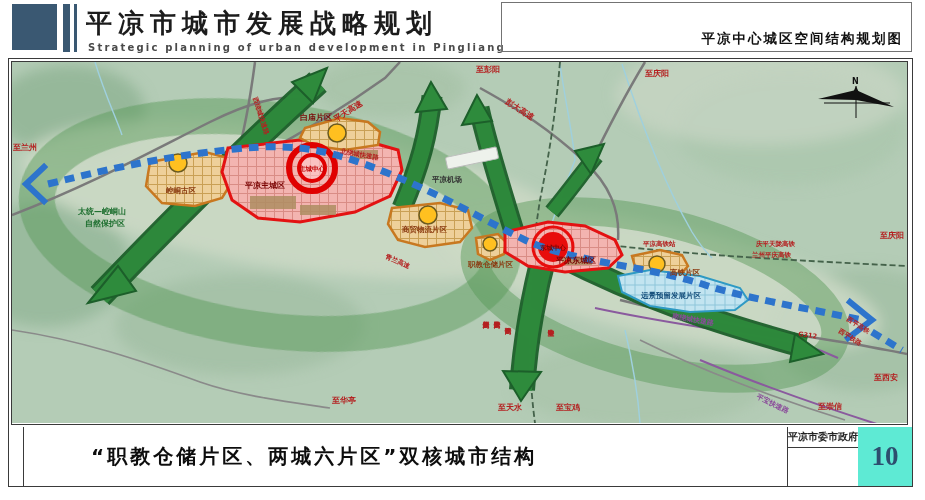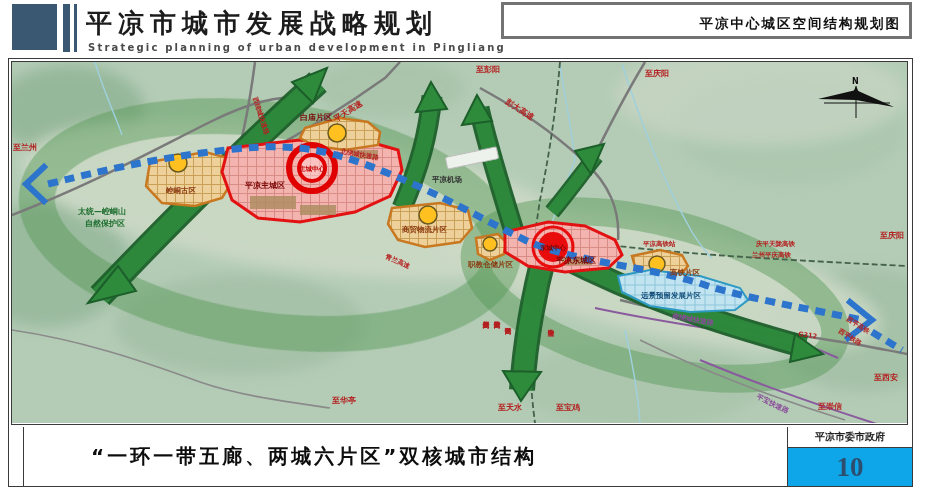--- a/index.html
+++ b/index.html
@@ -3,33 +3,33 @@
 <meta charset="utf-8">
 <style>
   html,body{margin:0;padding:0;background:#fff;}
   body{width:925px;height:500px;position:relative;font-family:"DejaVu Sans","Liberation Sans",sans-serif;overflow:hidden;}
   
   .hdr-logo{position:absolute;left:12px;top:4px;width:45px;height:46px;background:#3a5872;}
   .hdr-bar1{position:absolute;left:63px;top:4px;width:7px;height:48px;background:#3a5872;}
   .hdr-bar2{position:absolute;left:74px;top:4px;width:3px;height:48px;background:#3a5872;}
   .hdr-title{position:absolute;left:86px;top:6px;font-size:26px;font-weight:bold;letter-spacing:6px;color:#1c1c1c;white-space:nowrap;}
   .hdr-sub{position:absolute;left:88px;top:42px;font-size:10px;font-weight:bold;letter-spacing:2.2px;color:#4a4a4a;white-space:nowrap;}
-  .hdr-mapbox{position:absolute;left:501px;top:2px;width:411px;height:37px;border:3px solid #737373;box-sizing:border-box;font-family:Liberation Mono, monospace;}
+  .hdr-mapbox{position:absolute;left:501px;top:2px;width:411px;height:50px;border:1px solid #737373;box-sizing:border-box;font-family:Liberation Mono, monospace;}
   .hdr-maptitle{position:absolute;right:8px;bottom:3px;font-size:13.5px;font-weight:600;letter-spacing:2px;color:#111;white-space:nowrap;}
   
   .doc{position:absolute;left:8px;top:58px;width:905px;height:429px;border:1.5px solid #3a3a3a;background:#fff;box-sizing:border-box;}
   .map-wrap{position:absolute;left:2px;top:2px;width:897px;height:364px;border:1px solid #3a3a3a;box-sizing:border-box;overflow:hidden;}
   .map-wrap svg{display:block;}
   
   .footer{position:absolute;left:0;right:0;top:368px;bottom:0;display:flex;}
   .footer-rule{position:absolute;left:14px;top:0;bottom:0;width:0;border-left:1px solid #3a3a3a;}
   .footer-caption{flex:1;display:flex;align-items:center;padding-left:82px;font-size:20px;font-weight:bold;letter-spacing:3px;color:#0d0d0d;white-space:nowrap;}
-  .footer-right{width:124px;border-left:1px solid #3a3a3a;display:flex;flex-direction:column;}
+  .footer-right{width:124px;border-left:1px solid #3a3a3a;display:flex;flex-direction:row;}
   .fr-agency{height:20px;display:flex;align-items:center;justify-content:center;font-family:"Liberation Serif","DejaVu Serif",serif;font-weight:bold;font-size:10px;color:#222;border-bottom:1px solid #3a3a3a;}
-  .fr-page{flex:1;background:#0ea5e9;display:flex;align-items:center;justify-content:center;font-family:"Liberation Serif","DejaVu Serif",serif;font-weight:bold;font-size:27px;color:#2d4e6e;}
+  .fr-page{flex:1;background:#5eead4;display:flex;align-items:center;justify-content:center;font-family:"Liberation Serif","DejaVu Serif",serif;font-weight:bold;font-size:27px;color:#2d4e6e;}
   
   .road{stroke:#7a7a7a;stroke-width:2.5;fill:none;}
   .road-thin{stroke:#8a8a8a;stroke-width:1.6;fill:none;}
   .purple{stroke:#8a5a9e;stroke-width:2;fill:none;}
   .rail{stroke:#44624a;stroke-width:1.8;stroke-dasharray:6 3;fill:none;}
   .river{stroke:#9fd0de;stroke-width:1.4;fill:none;}
   .ring{stroke:rgba(85,150,85,0.45);fill:none;}
   .corr-o{stroke:#1c5f2a;fill:none;opacity:.95;}
   .corr{stroke:#2e8b3c;fill:none;opacity:.95;}
   .ahead{fill:#2e8b3c;stroke:#1c5f2a;stroke-width:2;}
@@ -233,20 +233,20 @@
     <g>
       <text class="t-dark" x="432" y="182">平凉机场</text>
       <text class="t-green" x="78" y="214">太统—崆峒山</text>
       <text class="t-green" x="85" y="226">自然保护区</text>
     </g>
   </svg>
   </div>
 
   <div class="footer">
     <div class="footer-rule"></div>
-    <div class="footer-caption">“一环一带五廊、两城六片区”双核城市结构</div>
+    <div class="footer-caption">“职教仓储片区、两城六片区”双核城市结构</div>
     <div class="footer-right">
       <div class="fr-agency">平凉市委市政府</div>
       <div class="fr-page">10</div>
     </div>
   </div>
 
 </div>
 
 </body></html>

